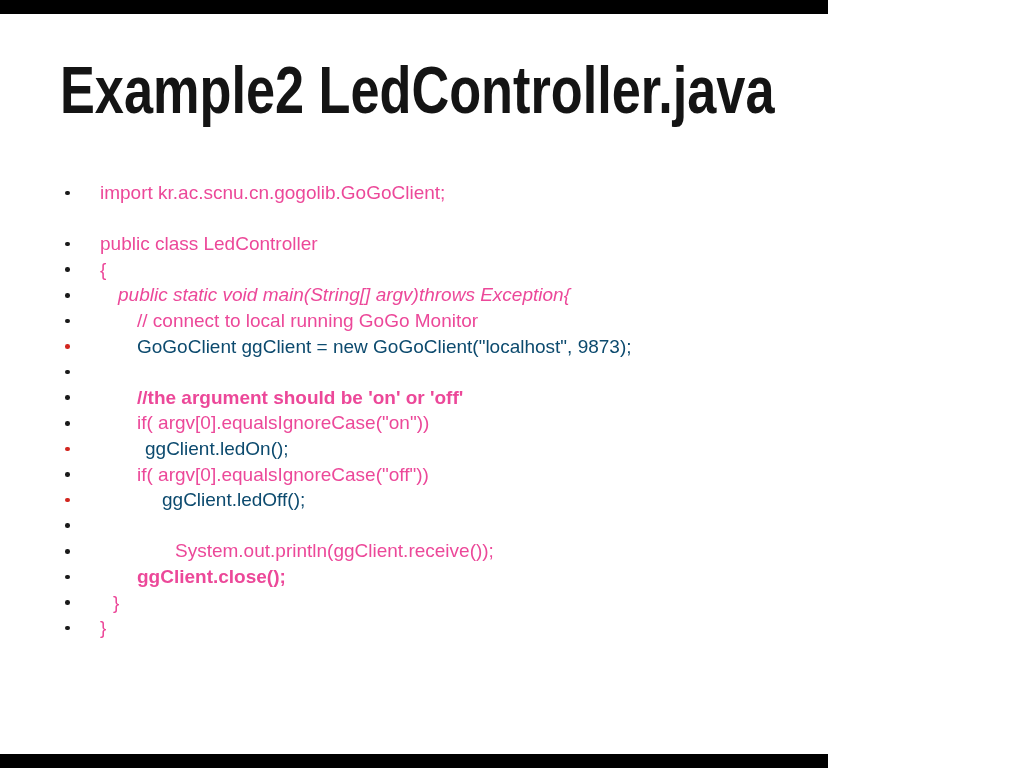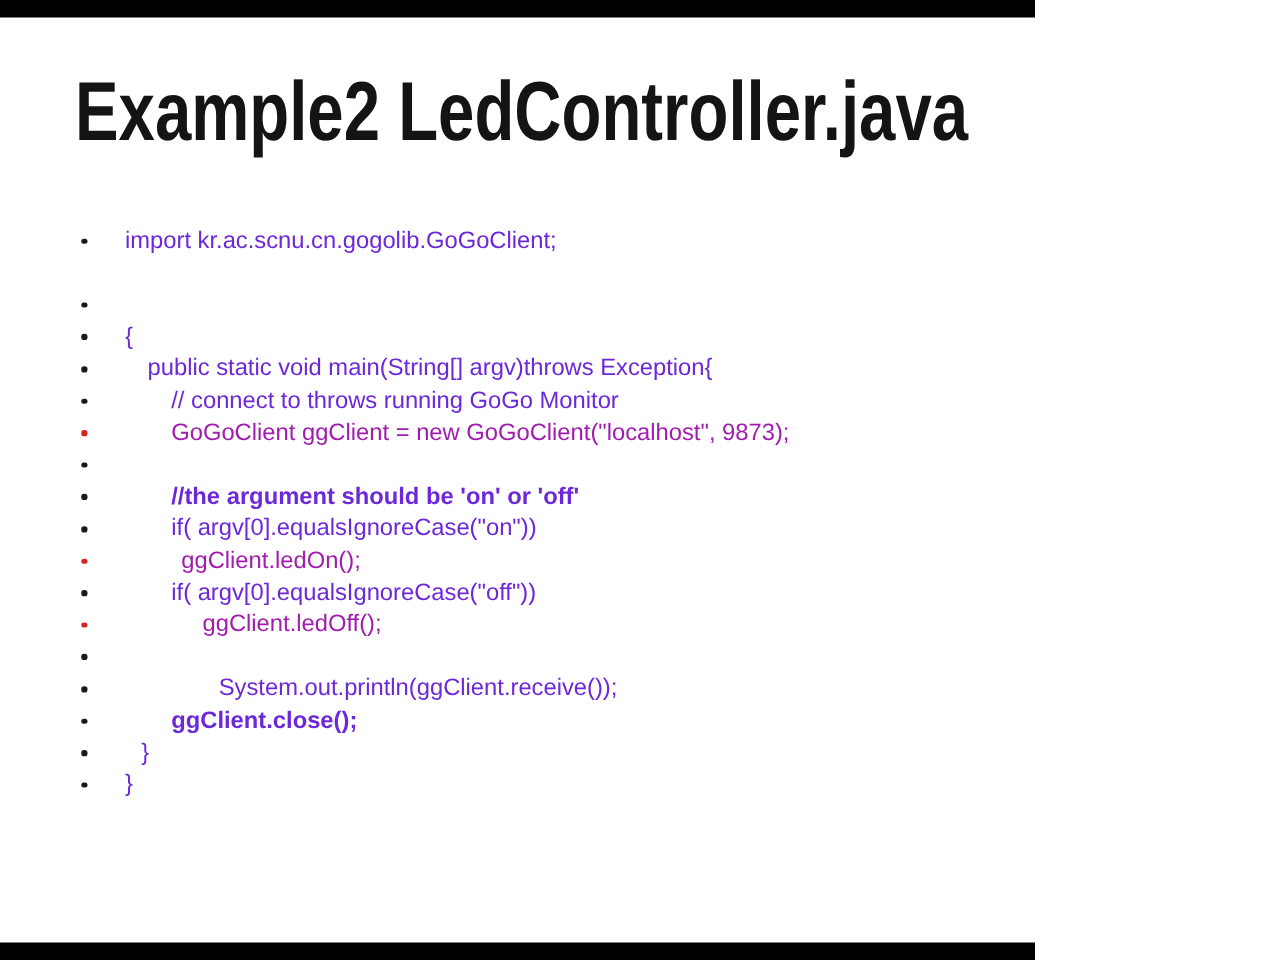--- a/index.html
+++ b/index.html
@@ -57,24 +57,24 @@
     height: 4.6px;
     border-radius: 50%;
     background: #1a1a1a;
   }
   .code-text {
     position: absolute;
     left: 100px;
     top: 0;
     font-size: 19px;
     line-height: 25.6px;
-    color: #6d28d9;
+    color: #ec4899;
     white-space: pre;
   }
-  .code-line.red .code-text { color: #a21caf; }
+  .code-line.red .code-text { color: #0c4a6e; }
   .code-line.red .bullet { background: #d2261f; }
 </style>
 </head>
 <body>
 
 <div id="slide-viewport">
   <div id="letterbox-top" class="letterbox"></div>
 
   <h1 id="slide-title" style="margin:0;">Example2 LedController.java</h1>
 
@@ -82,32 +82,33 @@
       <div class="code-line">
     <span class="bullet"></span>
     <span class="code-text" style="left: 100px;">import kr.ac.scnu.cn.gogolib.GoGoClient;</span>
   </div>
       <div class="code-line no-bullet">
 
     <span class="code-text" style="left: 100px;"></span>
   </div>
       <div class="code-line">
     <span class="bullet"></span>
+    <span class="code-text" style="left: 100px;">public class LedController</span>
   </div>
       <div class="code-line">
     <span class="bullet"></span>
     <span class="code-text" style="left: 100px;">{</span>
   </div>
       <div class="code-line">
     <span class="bullet"></span>
-    <span class="code-text" style="left: 118px;">public static void main(String[] argv)throws Exception{</span>
+    <span class="code-text" style="left: 118px; font-style: italic;">public static void main(String[] argv)throws Exception{</span>
   </div>
       <div class="code-line">
     <span class="bullet"></span>
-    <span class="code-text" style="left: 137px;">// connect to throws running GoGo Monitor</span>
+    <span class="code-text" style="left: 137px;">// connect to local running GoGo Monitor</span>
   </div>
       <div class="code-line red">
     <span class="bullet"></span>
     <span class="code-text" style="left: 137px;">GoGoClient ggClient = new GoGoClient("localhost", 9873);</span>
   </div>
       <div class="code-line">
     <span class="bullet"></span>
     <span class="code-text" style="left: 100px;"></span>
   </div>
       <div class="code-line">

